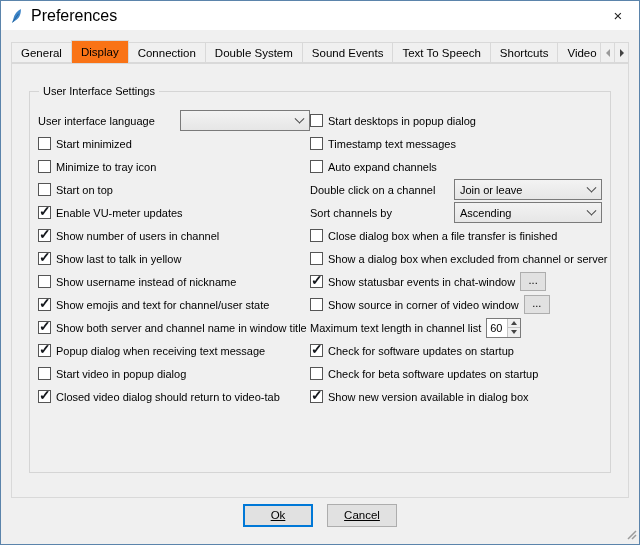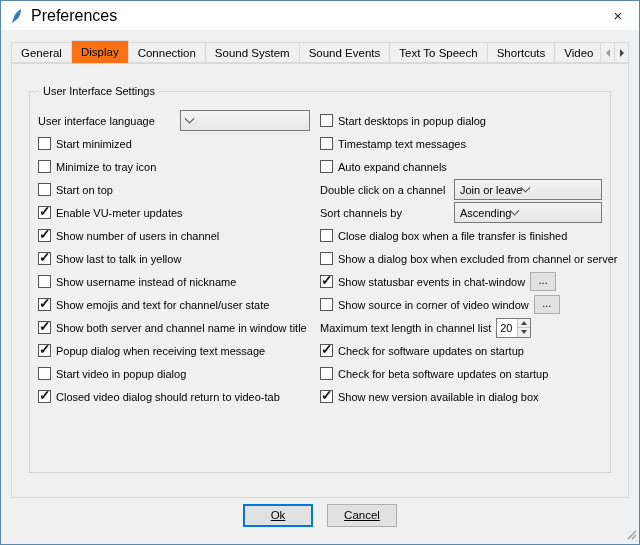--- a/index.html
+++ b/index.html
@@ -76,21 +76,21 @@
     border: 1px solid #d5d5d5;
     height: 382px;
     padding: 18px 8px 8px 8px;
     margin-top: 15px;
   }
   .groupbox .group-title {
     position: absolute; top: -7px; left: 9px;
     background: #f0f0f0; padding: 0 4px;
     font-size: 11px;
   }
-  .cols { display: flex; gap: 10px; }
+  .cols { display: flex; gap: 0; }
   .col-left  { width: 272px; flex: none; }
   .col-right { flex: 1; min-width: 0; }
 
   .row { height: 21px; margin-bottom: 2px; display: flex; align-items: center; gap: 5px; white-space: nowrap; }
   .lbl { white-space: nowrap; }
 
   
   .cb {
     width: 13px; height: 13px; flex: none;
     background: #fff; border: 1px solid #555;
@@ -102,21 +102,21 @@
     font-size: 14px; font-weight: bold;
     color: var(--check-color, #111);
     line-height: 14px;
   }
 
   
   .combo {
     height: 21px; flex: none;
     border: 1px solid #7a7a7a;
     background: linear-gradient(#f3f3f3, #e6e6e6);
-    display: flex; align-items: center; 
+    display: flex; align-items: center; justify-content: space-between;
     padding: 1px 6px 0 5px; font-size: 11px;
   }
   .combo .chev {
     width: 7px; height: 7px; flex: none;
     border-right: 1.6px solid #444; border-bottom: 1.6px solid #444;
     transform: rotate(45deg) translate(-2px, -2px);
   }
   .combo-lang { width: 130px; margin-left: auto; }
   .combo-right { width: 148px; margin-left: auto; }
 
@@ -176,21 +176,21 @@
       </svg>
     </span>
     <span class="title">Preferences</span>
     <div class="close-btn">×</div>
   </div>
 
   <div class="tabarea">
     <div class="tab">General</div>
     <div class="tab active">Display</div>
     <div class="tab">Connection</div>
-    <div class="tab">Sound System</div>
+    <div class="tab">Double System</div>
     <div class="tab">Sound Events</div>
     <div class="tab">Text To Speech</div>
     <div class="tab">Shortcuts</div>
     <div class="tab">Video</div>
     <div class="tab-scroller">
       <div class="tab-scroll-btn">
           <span class="tri-left"></span>
         </div>
       <div class="tab-scroll-btn">
           <span class="tri-right"></span>
@@ -312,21 +312,21 @@
 
           <div class="row">
             <span class="cb"></span>
             <span class="lbl">Show source in corner of video window</span>
             <div class="dots-btn">...</div>
           </div>
 
           <div class="row">
             <span class="lbl">Maximum text length in channel list</span>
             <div class="spin">
-              <span class="spin-val">20</span>
+              <span class="spin-val">60</span>
               <span class="spin-btns">
                 <span class="spin-up"></span>
                 <span class="spin-down"></span>
               </span>
             </div>
           </div>
 
           <div class="row">
             <span class="cb checked"></span>
             <span class="lbl">Check for software updates on startup</span>

